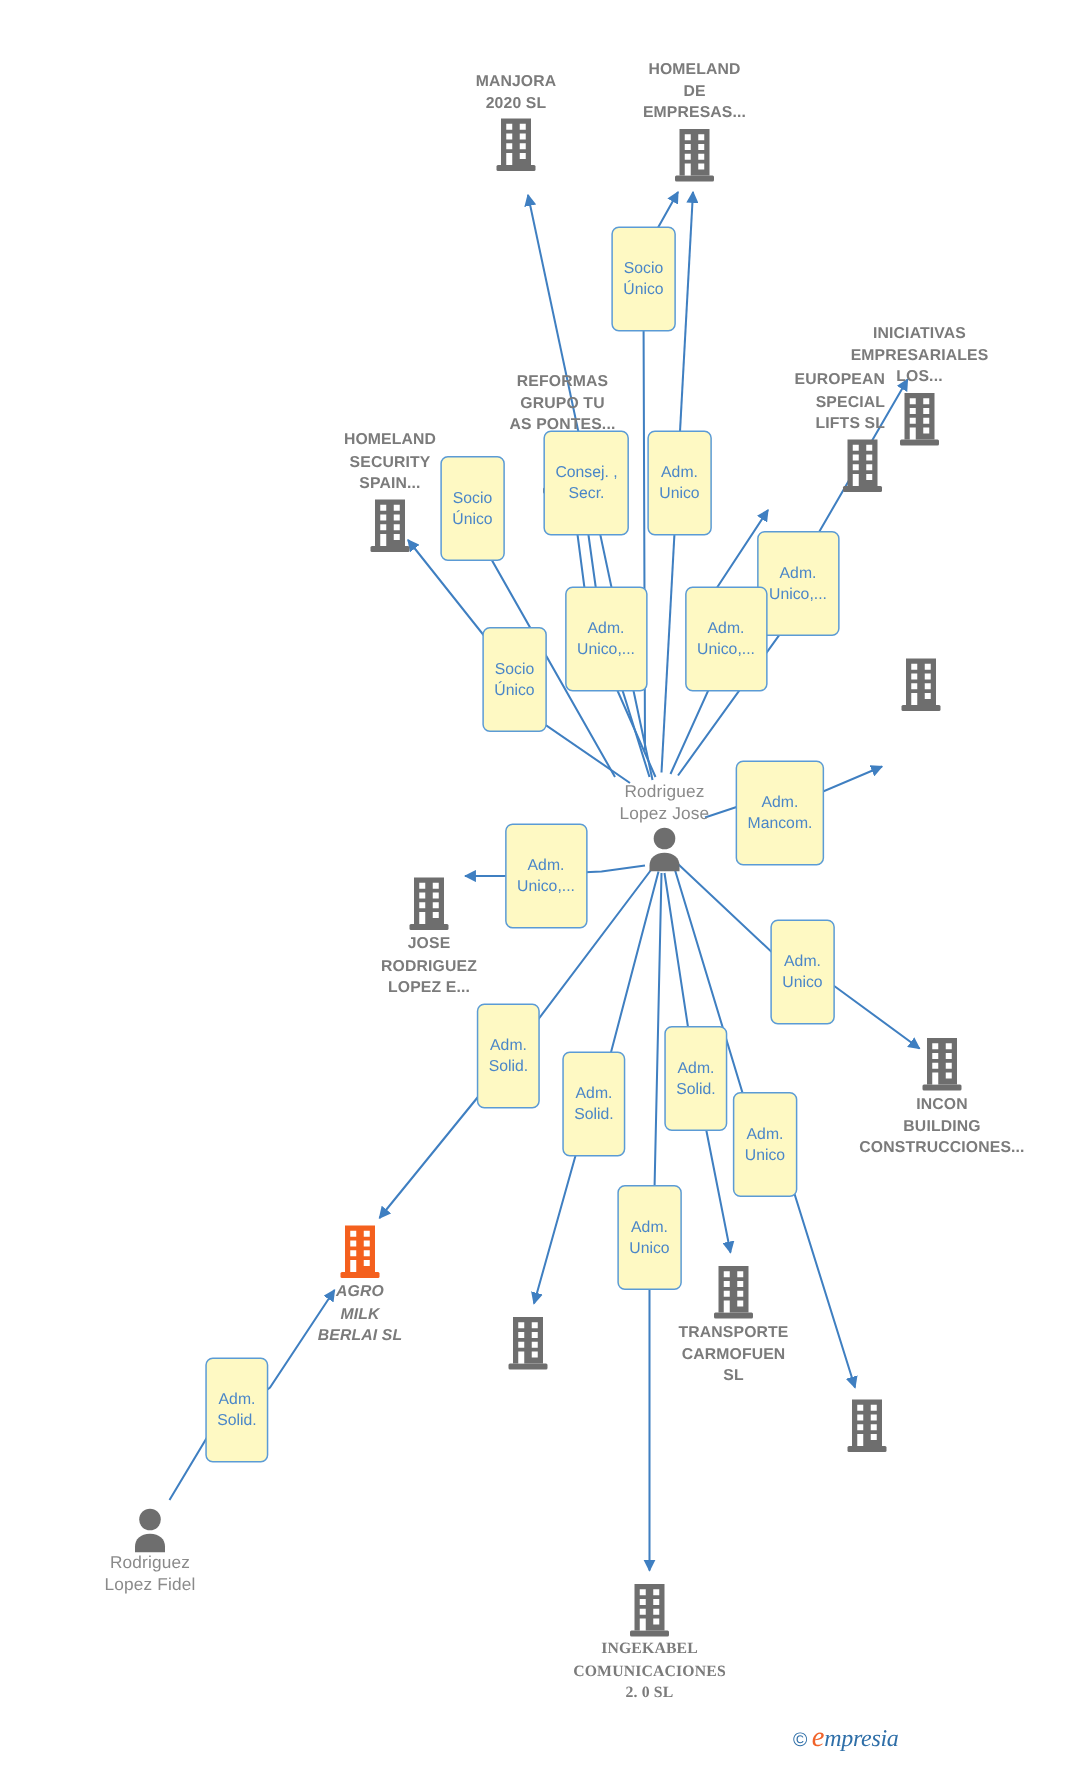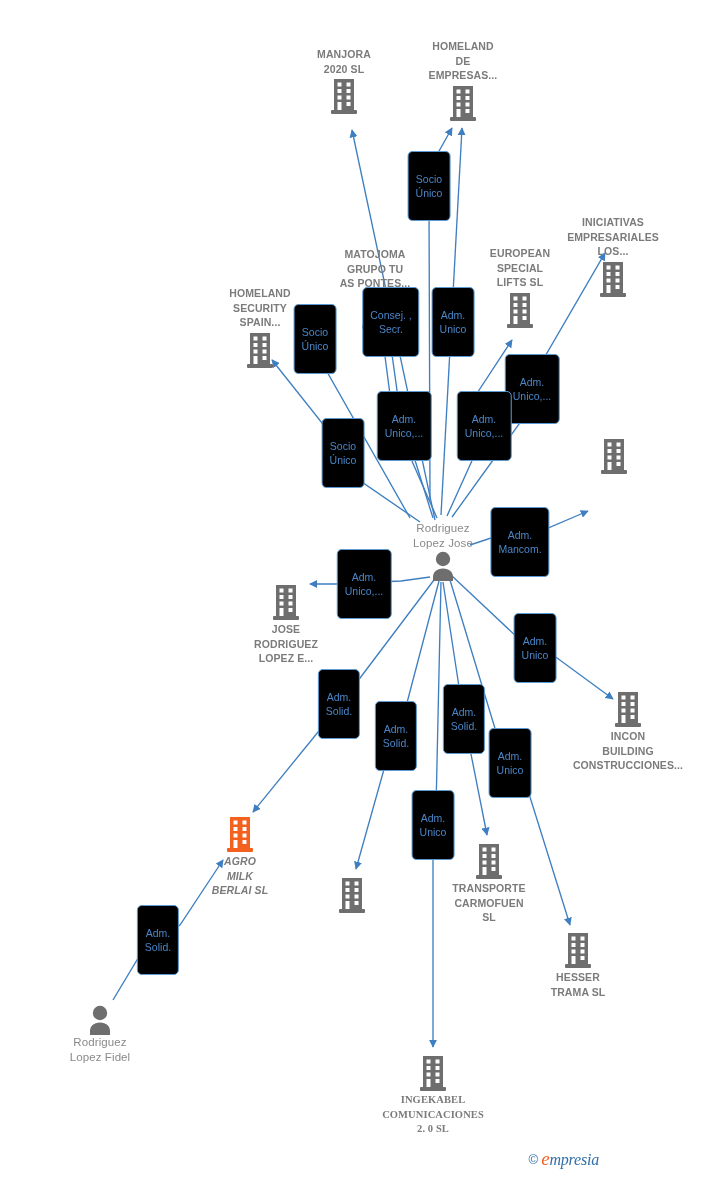--- a/index.html
+++ b/index.html
@@ -19,21 +19,21 @@
     display:block;font-size:10.5px;line-height:14.5px;color:#7b7b7b;
     letter-spacing:.1px;font-weight:bold;white-space:pre-line;
   }
   .node.company .caption{margin-top:1px;}
   .node.person .caption{font-weight:normal;font-size:11.5px;color:#8a8a8a;}
   .node.caption-above .caption{margin-bottom:1px;}
 
   
   .rel{
     position:absolute;transform:translate(-50%,-50%);
-    background:#000000;border:1.4px solid #5b9bd5;border-radius:5px;
+    background:#fef9c3;border:1.4px solid #5b9bd5;border-radius:5px;
     color:#4a86c8;font-size:10.5px;line-height:14px;
     padding:20px 7px;text-align:center;white-space:pre-line;
     box-sizing:border-box;
   }
 
   
   #watermark{
     position:absolute;right:8px;bottom:10px;
     display:flex;align-items:center;gap:3px;
     font-size:15px;
@@ -123,37 +123,37 @@
             <rect x="17.5" y="5.5" width="4" height="4" fill="#fff"></rect>
             <rect x="8.5" y="12" width="4" height="4" fill="#fff"></rect>
             <rect x="17.5" y="12" width="4" height="4" fill="#fff"></rect>
             <rect x="8.5" y="18.5" width="4" height="4" fill="#fff"></rect>
             <rect x="17.5" y="18.5" width="4" height="4" fill="#fff"></rect>
             <rect x="8.5" y="25" width="4" height="8" fill="#fff"></rect>
             <rect x="17.5" y="25" width="4" height="4" fill="#fff"></rect>
           </svg></span>
       </div>
       <div class="node company caption-above" style="top: 246px; left: 375px;">
-        <span class="caption">MATOJOMA
+        <span class="caption">REFORMAS
 GRUPO TU
 AS PONTES...</span>
         <span class="glyph"><svg width="30" height="38" viewBox="0 0 30 38" xmlns="http://www.w3.org/2000/svg">
             <rect x="5" y="2" width="20" height="31" fill="#6e6e6e"></rect>
             <rect x="2" y="33" width="26" height="4" rx="1" fill="#6e6e6e"></rect>
             <rect x="8.5" y="5.5" width="4" height="4" fill="#fff"></rect>
             <rect x="17.5" y="5.5" width="4" height="4" fill="#fff"></rect>
             <rect x="8.5" y="12" width="4" height="4" fill="#fff"></rect>
             <rect x="17.5" y="12" width="4" height="4" fill="#fff"></rect>
             <rect x="8.5" y="18.5" width="4" height="4" fill="#fff"></rect>
             <rect x="17.5" y="18.5" width="4" height="4" fill="#fff"></rect>
             <rect x="8.5" y="25" width="4" height="8" fill="#fff"></rect>
             <rect x="17.5" y="25" width="4" height="4" fill="#fff"></rect>
           </svg></span>
       </div>
-      <div class="node company caption-above" style="top: 245px; left: 520px;">
+      <div class="node company caption-above" style="top: 245px; left: 520px; text-align: right;">
         <span class="caption">EUROPEAN
 SPECIAL
 LIFTS SL</span>
         <span class="glyph"><svg width="30" height="38" viewBox="0 0 30 38" xmlns="http://www.w3.org/2000/svg">
             <rect x="5" y="2" width="20" height="31" fill="#6e6e6e"></rect>
             <rect x="2" y="33" width="26" height="4" rx="1" fill="#6e6e6e"></rect>
             <rect x="8.5" y="5.5" width="4" height="4" fill="#fff"></rect>
             <rect x="17.5" y="5.5" width="4" height="4" fill="#fff"></rect>
             <rect x="8.5" y="12" width="4" height="4" fill="#fff"></rect>
             <rect x="17.5" y="12" width="4" height="4" fill="#fff"></rect>
@@ -290,22 +290,20 @@
             <rect x="2" y="33" width="26" height="4" rx="1" fill="#6e6e6e"></rect>
             <rect x="8.5" y="5.5" width="4" height="4" fill="#fff"></rect>
             <rect x="17.5" y="5.5" width="4" height="4" fill="#fff"></rect>
             <rect x="8.5" y="12" width="4" height="4" fill="#fff"></rect>
             <rect x="17.5" y="12" width="4" height="4" fill="#fff"></rect>
             <rect x="8.5" y="18.5" width="4" height="4" fill="#fff"></rect>
             <rect x="17.5" y="18.5" width="4" height="4" fill="#fff"></rect>
             <rect x="8.5" y="25" width="4" height="8" fill="#fff"></rect>
             <rect x="17.5" y="25" width="4" height="4" fill="#fff"></rect>
           </svg></span>
-        <span class="caption">HESSER
-TRAMA SL</span>
       </div>
       <div class="node person" style="top: 1005px; left: 100px;">
         <span class="glyph"><svg width="32" height="30" viewBox="0 0 32 30" xmlns="http://www.w3.org/2000/svg">
             <circle cx="16" cy="8" r="7.2" fill="#6e6e6e"></circle>
             <path d="M16 17.5c-6.4 0-10 3.8-10 8.5v4h20v-4c0-4.7-3.6-8.5-10-8.5z" fill="#6e6e6e"></path>
           </svg></span>
         <span class="caption">Rodriguez
 Lopez Fidel</span>
       </div>
       <div class="node company" style="top: 1054px; left: 433px; font-family: Liberation Serif, serif;">

